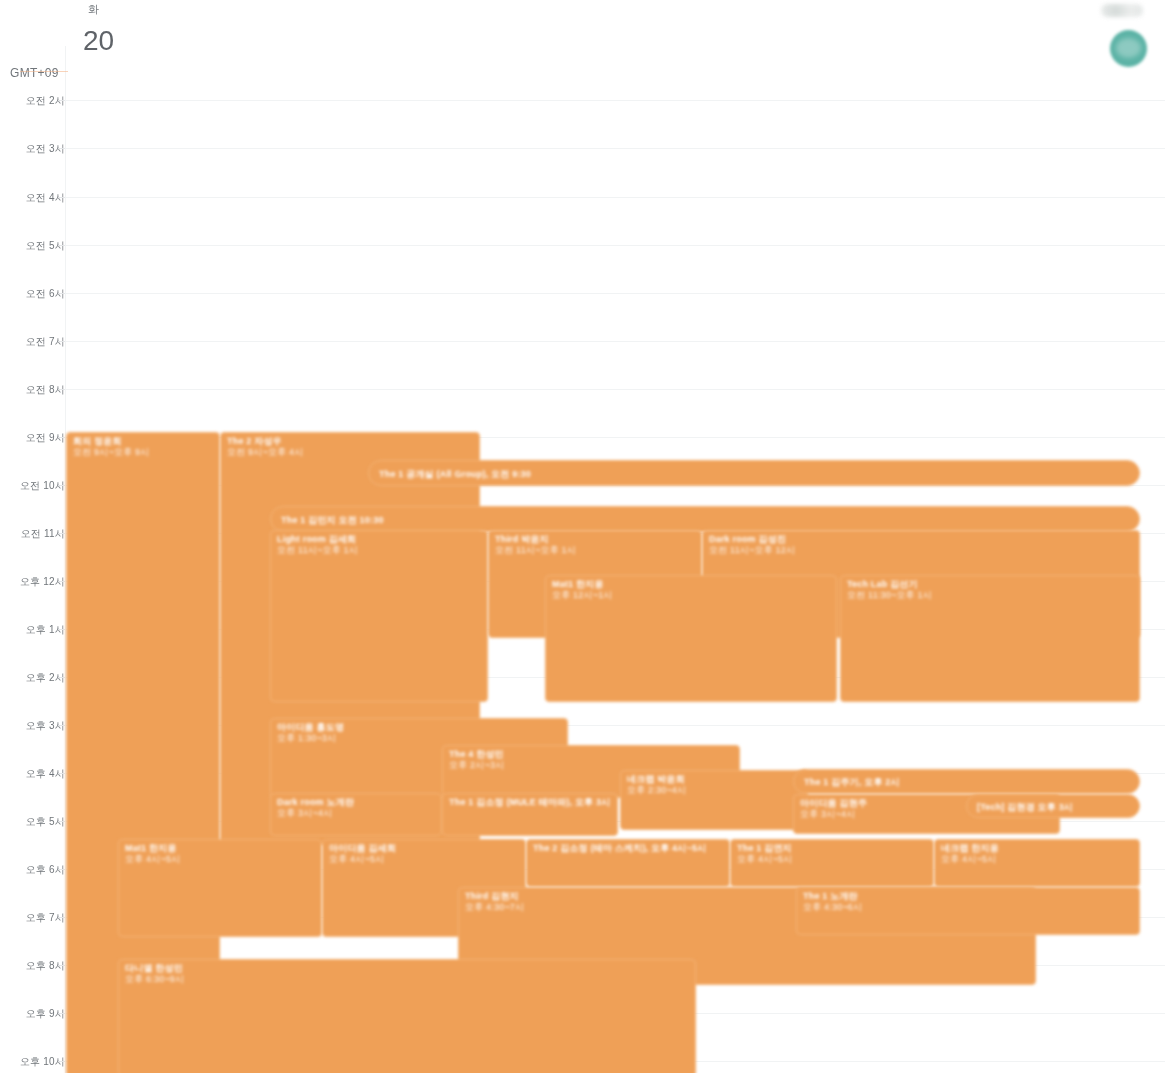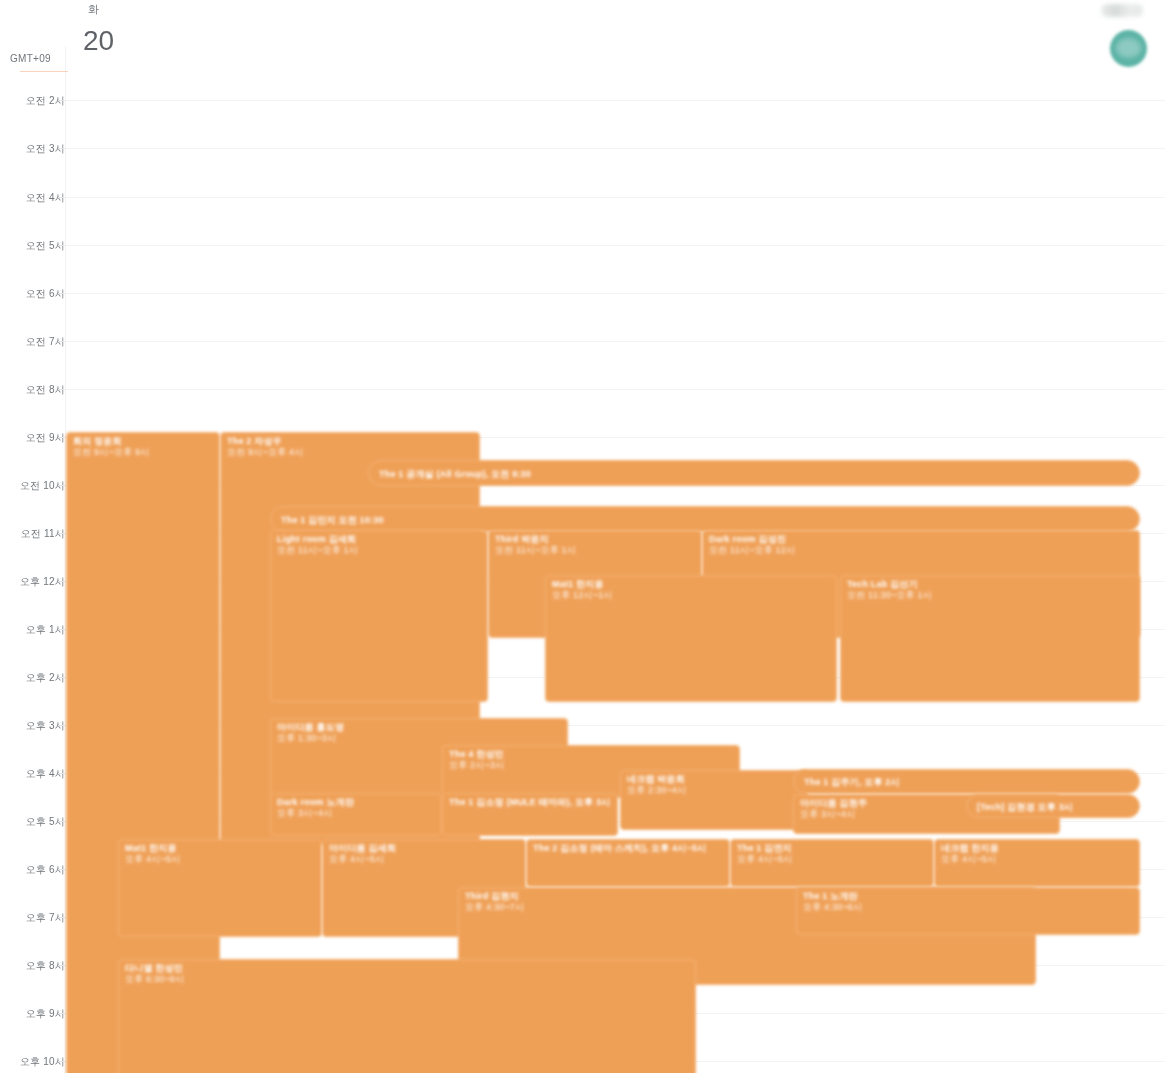--- a/index.html
+++ b/index.html
@@ -35,22 +35,22 @@
   #day-number {
     position: absolute;
     left: 83px; top: 24px;
     font-size: 28px;
     font-weight: 400;
     color: #5f6368;
     line-height: 34px;
   }
   #gmt-label {
     position: absolute;
-    left: 10px; top: 53px;
-    font-size: 10px;
+    left: 10px; top: 66px;
+    font-size: 12px;
     color: #70757a;
     letter-spacing: .3px;
   }
   #header-divider-tick {
     position: absolute;
     left: 65px; top: 46px;
     width: 1px; height: 16px;
     background: #dadce0;
   }
 

